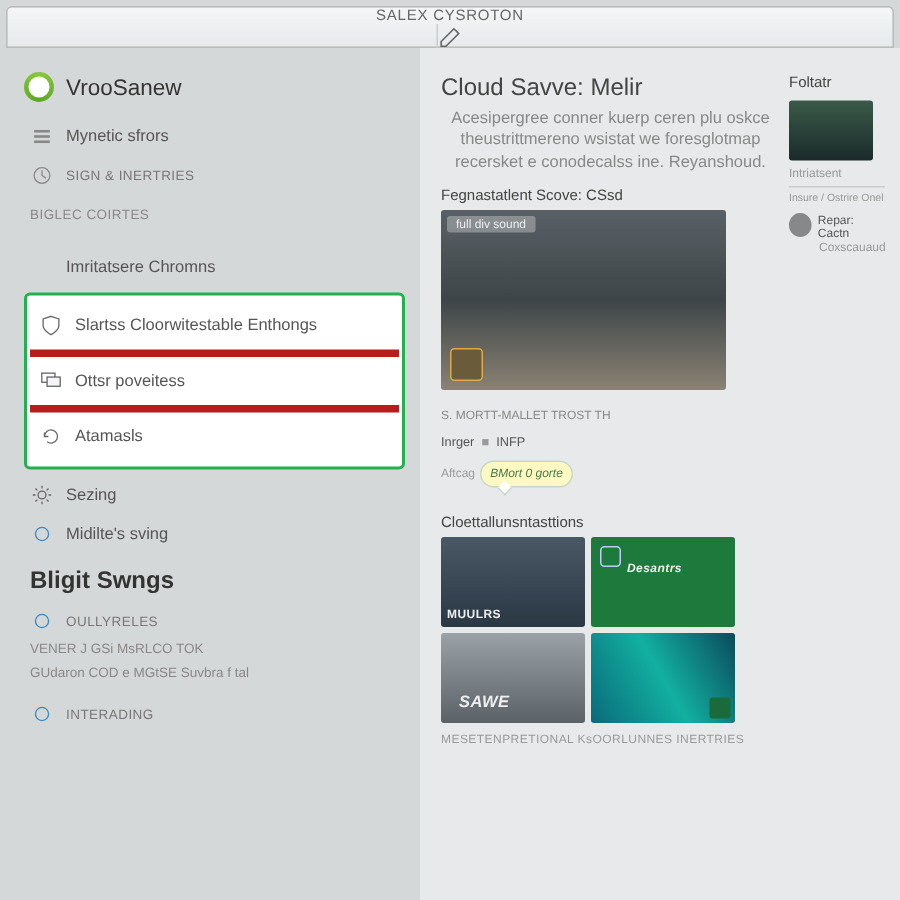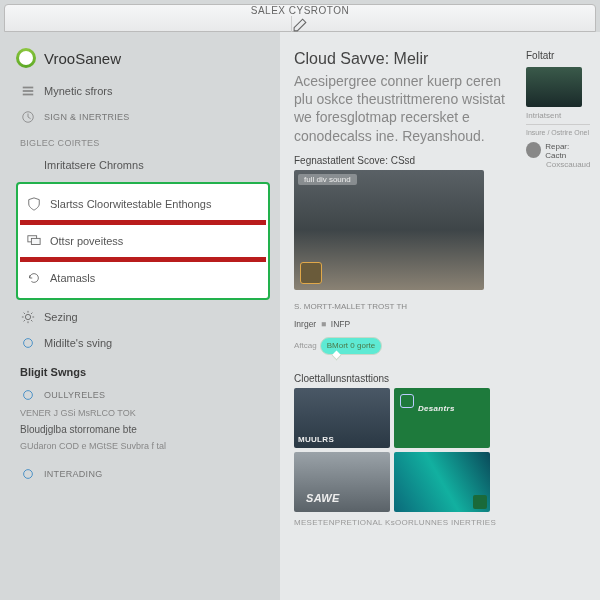--- a/index.html
+++ b/index.html
@@ -10,39 +10,39 @@
   .main { display:flex; height: 568px; }
   .sidebar { width: 280px; padding: 10px 10px 10px 16px; }
   .brand { display:flex; align-items:center; margin: 6px 0 10px 0; text-align: right; }
   .brand .logo { width: 20px; height:20px; border-radius:50%; background: conic-gradient(#8cc63f, #5ba824, #8cc63f); margin-right:8px; position:relative; }
   .brand .logo::after { content:""; position:absolute; inset:3px; border-radius:50%; background:#fff; }
   .brand .name { font-size: 15px; color:#333; font-weight: 400; }
   .nav-item { display:flex; align-items:center; padding: 5px 4px; color:#555; font-size: 11px; cursor:pointer; }
   .nav-item.small { font-size: 9px; color:#777; text-transform: none; letter-spacing:.3px; }
   .nav-item .icon { width: 16px; height:16px; margin-right:8px; display:flex; align-items:center; justify-content:center; }
   .nav-item .icon svg { width:14px; height:14px; }
-  .nav-group-label { font-size: 9px; color:#888; margin: 8px 4px 4px 4px; text-transform: uppercase; letter-spacing:.3px; }
+  .nav-group-label { font-size: 9px; color:#888; margin: 8px 4px 17px 4px; text-transform: uppercase; letter-spacing:.3px; }
   .highlight-box { border: 2px solid #22b14c; border-radius: 4px; padding: 4px 2px; margin: 4px 0; background: #fff; }
   .highlight-box .nav-item { border-bottom: 5px solid #b91c1c; padding:8px 6px; }
   .highlight-box .nav-item:last-child { border-bottom:none; }
-  .section-header { font-size:11px; color:#333; margin: 10px 4px 4px 4px; font-weight:600; }
+  .section-header { font-size:16px; color:#333; margin: 10px 4px 4px 4px; font-weight:600; }
   .subtext { font-size: 9px; color:#888; margin: 0 4px 2px 4px; }
 
   .content { flex:1; background:#e7e9ea; padding: 18px 10px 10px 14px; display:flex; }
   .col-main { flex:1; min-width:0; }
   .col-right { width: 70px; overflow: hidden; padding-left:6px;}
   .h1 { font-size: 16px; color:#444; font-weight: 300; }
-  .desc { font-size: 14px; color:#888; margin: 4px 0 10px 0; line-height:1.3; }
+  .desc { font-size: 11px; color:#888; margin: 4px 0 10px 0; line-height:1.3;text-align:center; }
   .subhead { font-size: 10px; color:#444; margin: 8px 0 4px 0; }
   .hero { width: 190px; height: 120px; background: linear-gradient(#5a6166,#3e4548 50%, #8a8274); border-radius: 2px; position:relative; overflow:hidden; }
   .hero .tag { position:absolute; top:4px; left:4px; background: rgba(255,255,255,.3); padding: 1px 6px; font-size:8px; color:#eee; border-radius:2px;}
   .hero .badge { position:absolute; bottom:6px; left:6px; width:22px; height:22px; border:1px solid #e0a84a; border-radius:3px; background:#6a5b3a; }
   .meta { font-size:8.5px; color:#555; margin-top:8px; }
   .meta .lbl { color:#999; }
-  .cloud-bubble { display:inline-block; background:#5eead4; border:1px solid #c8d8c8; border-radius:12px; padding:4px 6px; font-size:8px; color:#4a7a4a; line-height:1; position:relative; margin-top:4px; }
+  .cloud-bubble { display:inline-block; background:#fef9c3; border:1px solid #c8d8c8; border-radius:12px; padding:4px 6px; font-size:8px; color:#4a7a4a; line-height:1; position:relative; margin-top:4px;font-style:italic; }
   .cloud-bubble::after { content:""; position:absolute; bottom:-5px; left:12px; width:6px; height:6px; background:#fff; border-right:1px solid #c8d8c8; border-bottom:1px solid #c8d8c8; transform: rotate(45deg);}
   .grid { display:flex; flex-wrap:wrap; gap:4px; margin-top:4px; width: 200px;}
   .thumb { width: 96px; height: 60px; border-radius:2px; position:relative; overflow:hidden; cursor:pointer; }
   .thumb.t1 { background: linear-gradient(#4a5866,#2a3844); }
   .thumb.t2 { background: #1e7a3c; }
   .thumb.t2 .lock { position:absolute; top:6px; left:6px; width:14px; height:14px; border:1px solid #bcf; border-radius:3px; }
   .thumb.t3 { background: linear-gradient(#9aa2a8,#5a6268); }
   .thumb.t4 { background: linear-gradient(60deg,#0a6a7a,#12b0a0,#0a4a5a); }
   .thumb .cap { position:absolute; bottom:4px; left:4px; font-size:8px; color:#eee; font-weight:600; letter-spacing:.3px; }
   .thumb .mini { position:absolute; bottom:3px; right:3px; width:14px; height:14px; background:#1a6a3a; border-radius:2px;}
@@ -155,21 +155,20 @@
     <div class="nav-item small">
       <span class="icon">
           <svg viewBox="0 0 16 16">
             <circle cx="8" cy="8" r="5" fill="none" stroke="#3a88c4"></circle>
           </svg>
         </span>
       <span>OULLYRELES</span>
     </div>
 
     <div class="subtext">VENER J GSi MsRLCO TOK</div>
-    <div class="subtext" style="color:#555;font-size:10px;margin-top:6px;">Bloudjglba storromane bte</div>
     <div class="subtext" style="margin-top:6px;">GUdaron COD e MGtSE Suvbra f tal</div>
 
     <div class="nav-item small" style="margin-top:10px;">
       <span class="icon">
           <svg viewBox="0 0 16 16">
             <circle cx="8" cy="8" r="5" fill="none" stroke="#3a88c4"></circle>
           </svg>
         </span>
       <span>INTERADING</span>
     </div>

